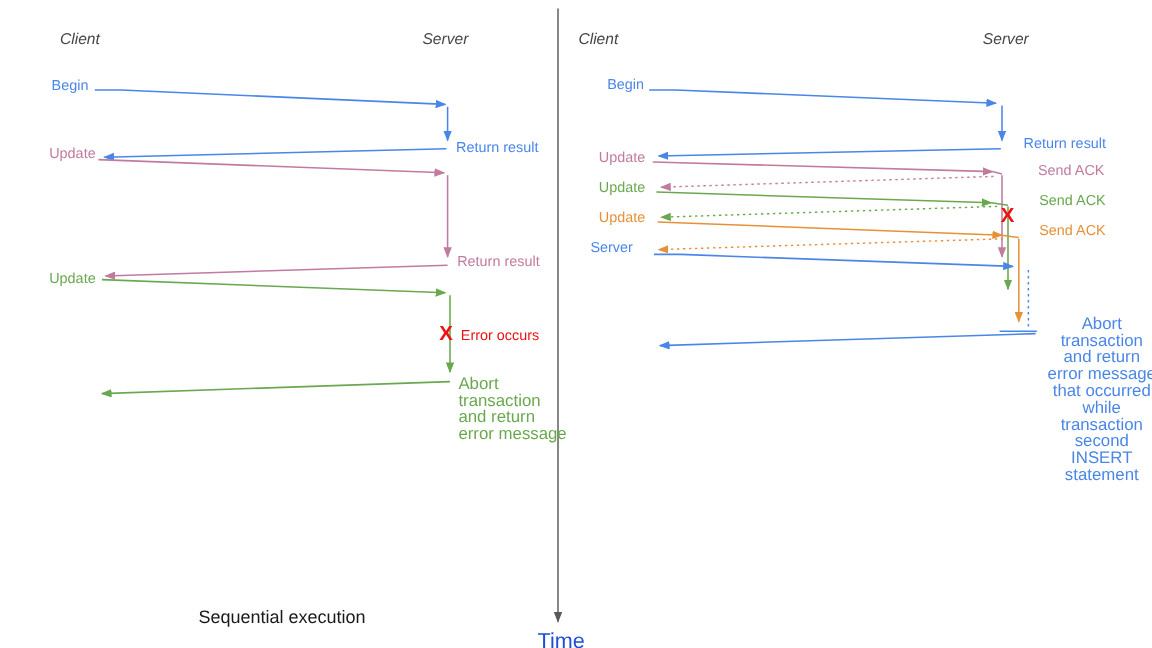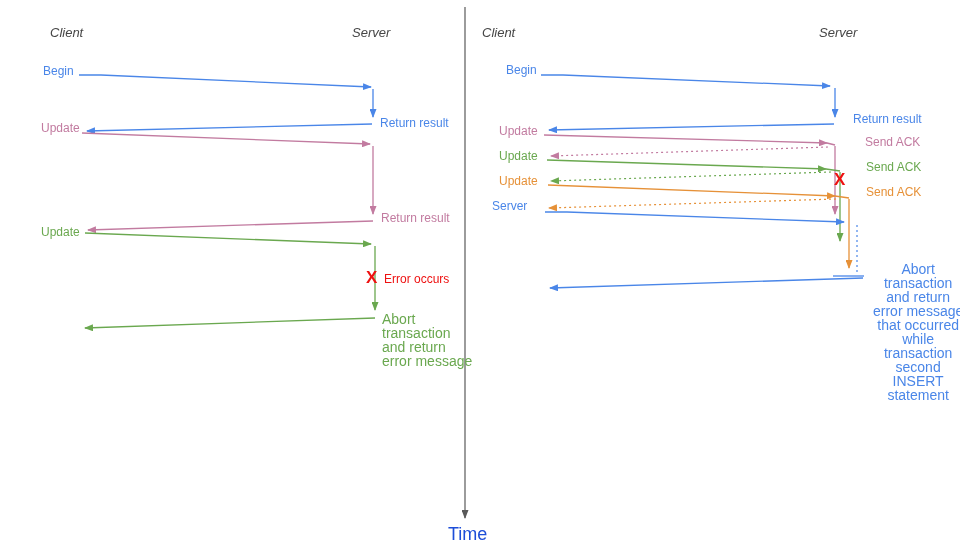--- a/index.html
+++ b/index.html
@@ -97,20 +97,21 @@
   <div class="errx" style="left:366px; top:269px;">X</div>
   <div class="lbl red" style="left:384px; top:273px;">Error occurs</div>
 
   <div class="multiline green" style="left:382px; top:312px;">
     <div>Abort</div>
     <div>transaction</div>
     <div>and return</div>
     <div>error message</div>
   </div>
 
+  <div class="caption" style="left:135px; top:506px;">Sequential execution</div>
 
   <div class="lbl actor" style="left:482px; top:26px;">Client</div>
   <div class="lbl actor" style="left:819px; top:26px;">Server</div>
 
   <div class="lbl blue" style="left:506px; top:64px;">Begin</div>
   <div class="lbl blue" style="left:853px; top:113px;">Return result</div>
 
   <div class="lbl pink" style="left:499px; top:125px;">Update</div>
   <div class="lbl pink" style="left:865px; top:136px;">Send ACK</div>
 

